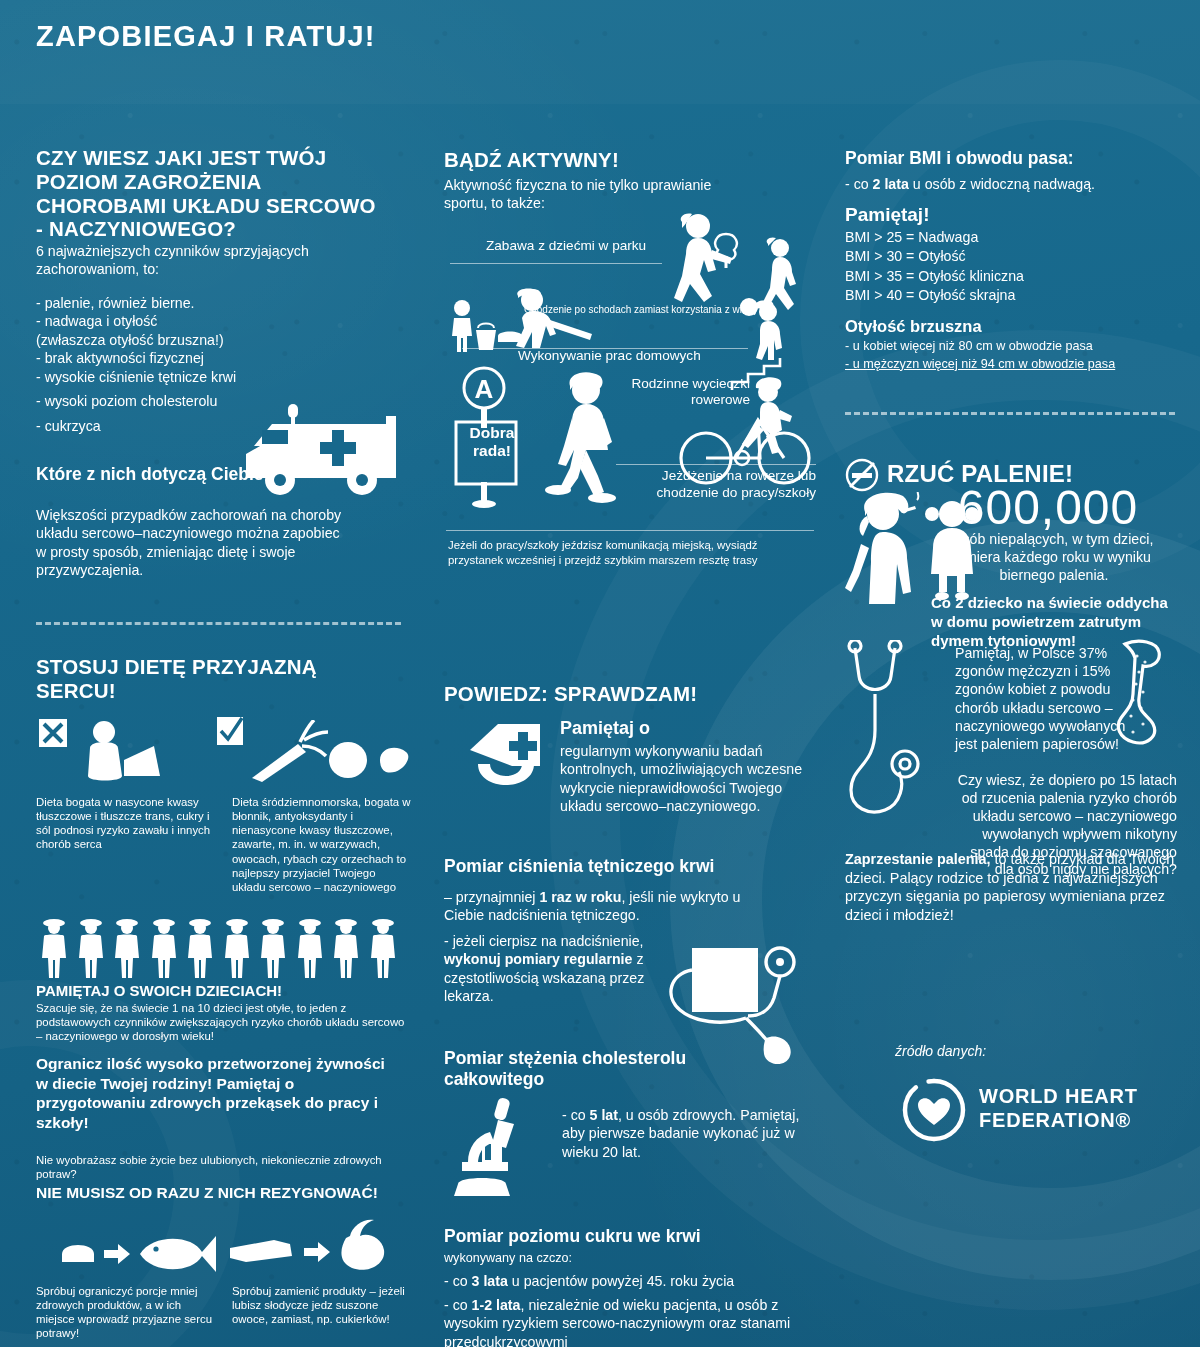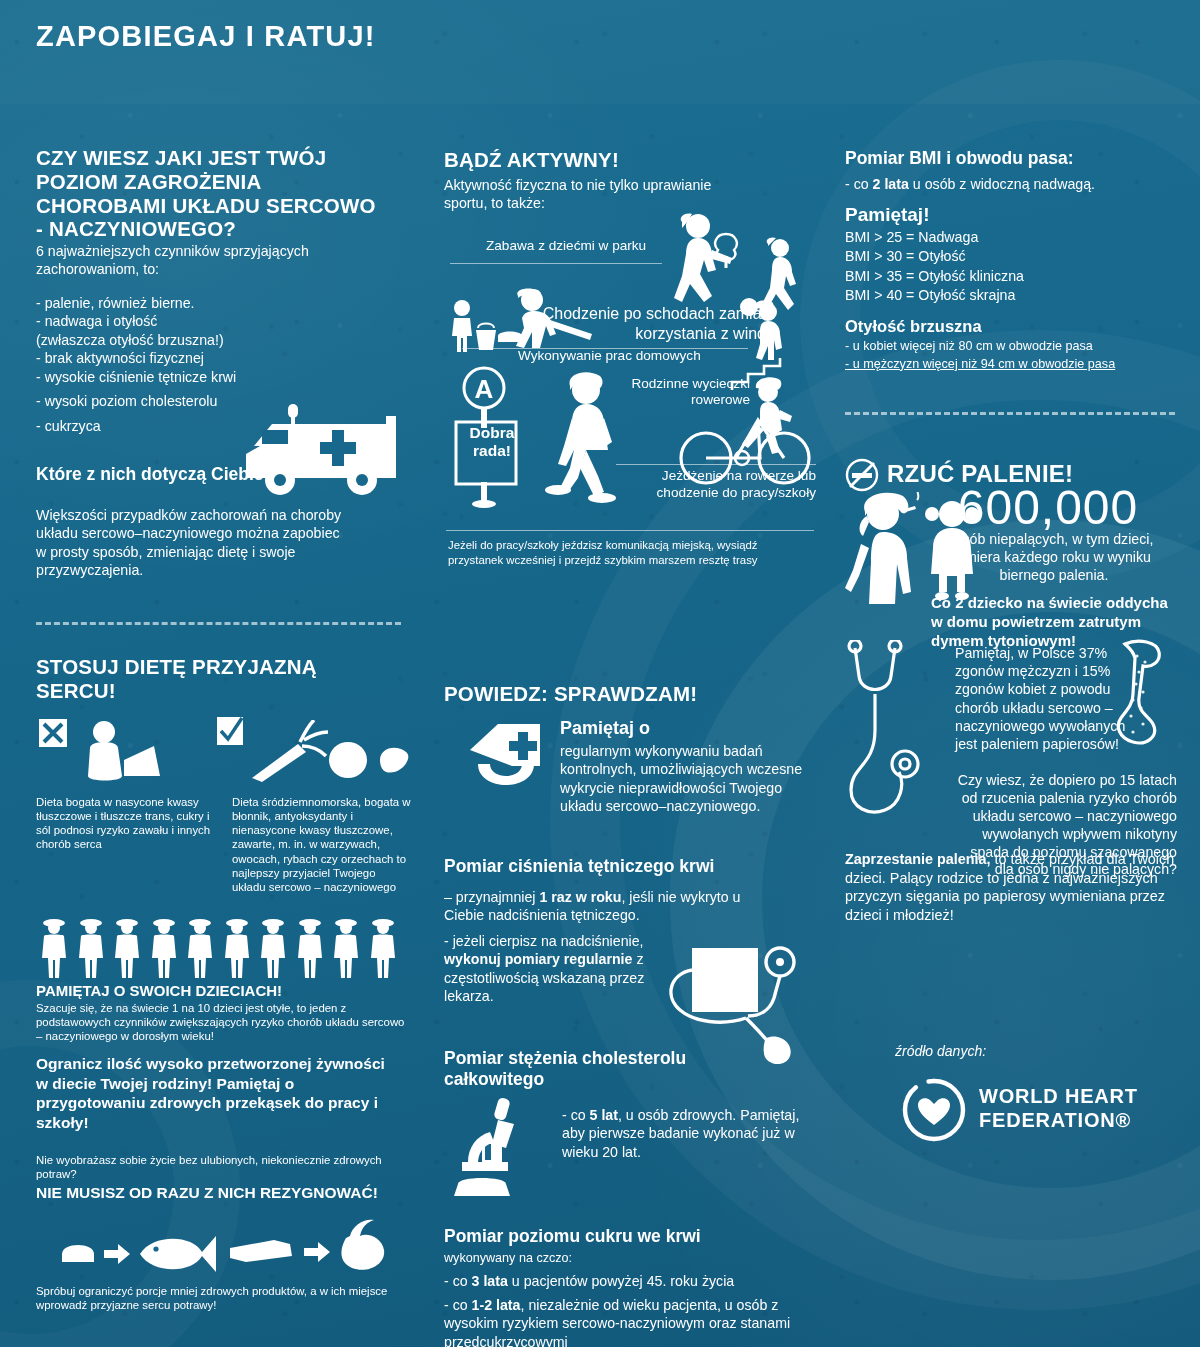--- a/index.html
+++ b/index.html
@@ -262,20 +262,23 @@
         <path d="M2 30 L46 22 L62 26 L64 38 L18 44 L2 40 Z"></path>
         <path d="M76 30 L90 30 L90 24 L102 34 L90 44 L90 38 L76 38 Z"></path>
         <path d="M118 20 C112 30 110 44 124 50 C140 56 158 46 156 32 C154 20 140 14 132 18 C134 8 140 4 146 2 C136 0 124 8 122 18 Z"></path>
       </g>
     </svg>
 
     <div class="abs two-col" style="left:0; top:1284px; width:376px;">
       <div>
           <p class="body xs">Spróbuj ograniczyć porcje mniej zdrowych produktów, a w ich miejsce wprowadź przyjazne sercu potrawy!</p>
         </div>
+      <div>
+          <p class="body xs">Spróbuj zamienić produkty – jeżeli lubisz słodycze jedz suszone owoce, zamiast, np. cukierków!</p>
+        </div>
     </div>
   </div>
 
   <div class="col col-2">
 
     <h2 class="sec abs" style="left:0; top:148px;">BĄDŹ AKTYWNY!</h2>
     <p class="body abs" style="left:0; top:176px; width:290px;">Aktywność fizyczna to nie tylko uprawianie sportu, to także:</p>
 
     <svg class="abs" style="left:210px; top:210px;" width="160" height="110" viewBox="0 0 160 110">
       <g class="wht">
@@ -325,21 +328,21 @@
 
     <svg class="abs" style="left:286px; top:300px;" width="76" height="92" viewBox="0 0 76 92">
       <g class="wht">
         <circle cx="38" cy="12" r="9"></circle>
         <path d="M26 8 C22 2 32 -2 42 2 C46 6 42 12 38 10 Z"></path>
         <path d="M38 21 C46 21 50 27 50 34 L52 48 L46 50 L44 40 L44 60 L38 60 L38 46 L32 60 L26 58 L30 44 L30 32 C30 25 32 21 38 21 Z"></path>
         <path d="M2 90 L2 82 L18 82 L18 74 L34 74 L34 66 L50 66 L50 58" fill="none" stroke="#fff" stroke-width="2.6"></path>
       </g>
     </svg>
 
-    <p class="abs" style="right:42px; top:304px; width:250px; text-align:right; font-size:16px; line-height:1.22;">Chodzenie po schodach zamiast korzystania z windy</p>
+    <p class="abs" style="right:42px; top:304px; width:250px; font-size:10px; line-height:1.22;">Chodzenie po schodach zamiast korzystania z windy</p>
     <hr class="hl abs" style="left:18px; top:348px; width:286px;">
     <p class="abs" style="left:74px; top:348px; font-size:13.6px;">Wykonywanie prac domowych</p>
 
     <svg class="abs" style="left:6px; top:366px;" width="86" height="142" viewBox="0 0 86 142">
       <g>
         <circle cx="34" cy="22" r="20" fill="none" stroke="#fff" stroke-width="3"></circle>
         <text x="34" y="32" text-anchor="middle" font-size="26" font-weight="700" fill="#fff" font-family="Liberation Sans, sans-serif">A</text>
         <rect x="31" y="42" width="6" height="20" class="wht"></rect>
         <rect x="6" y="56" width="60" height="62" fill="none" stroke="#fff" stroke-width="3"></rect>
         <rect x="31" y="116" width="6" height="20" class="wht"></rect>

